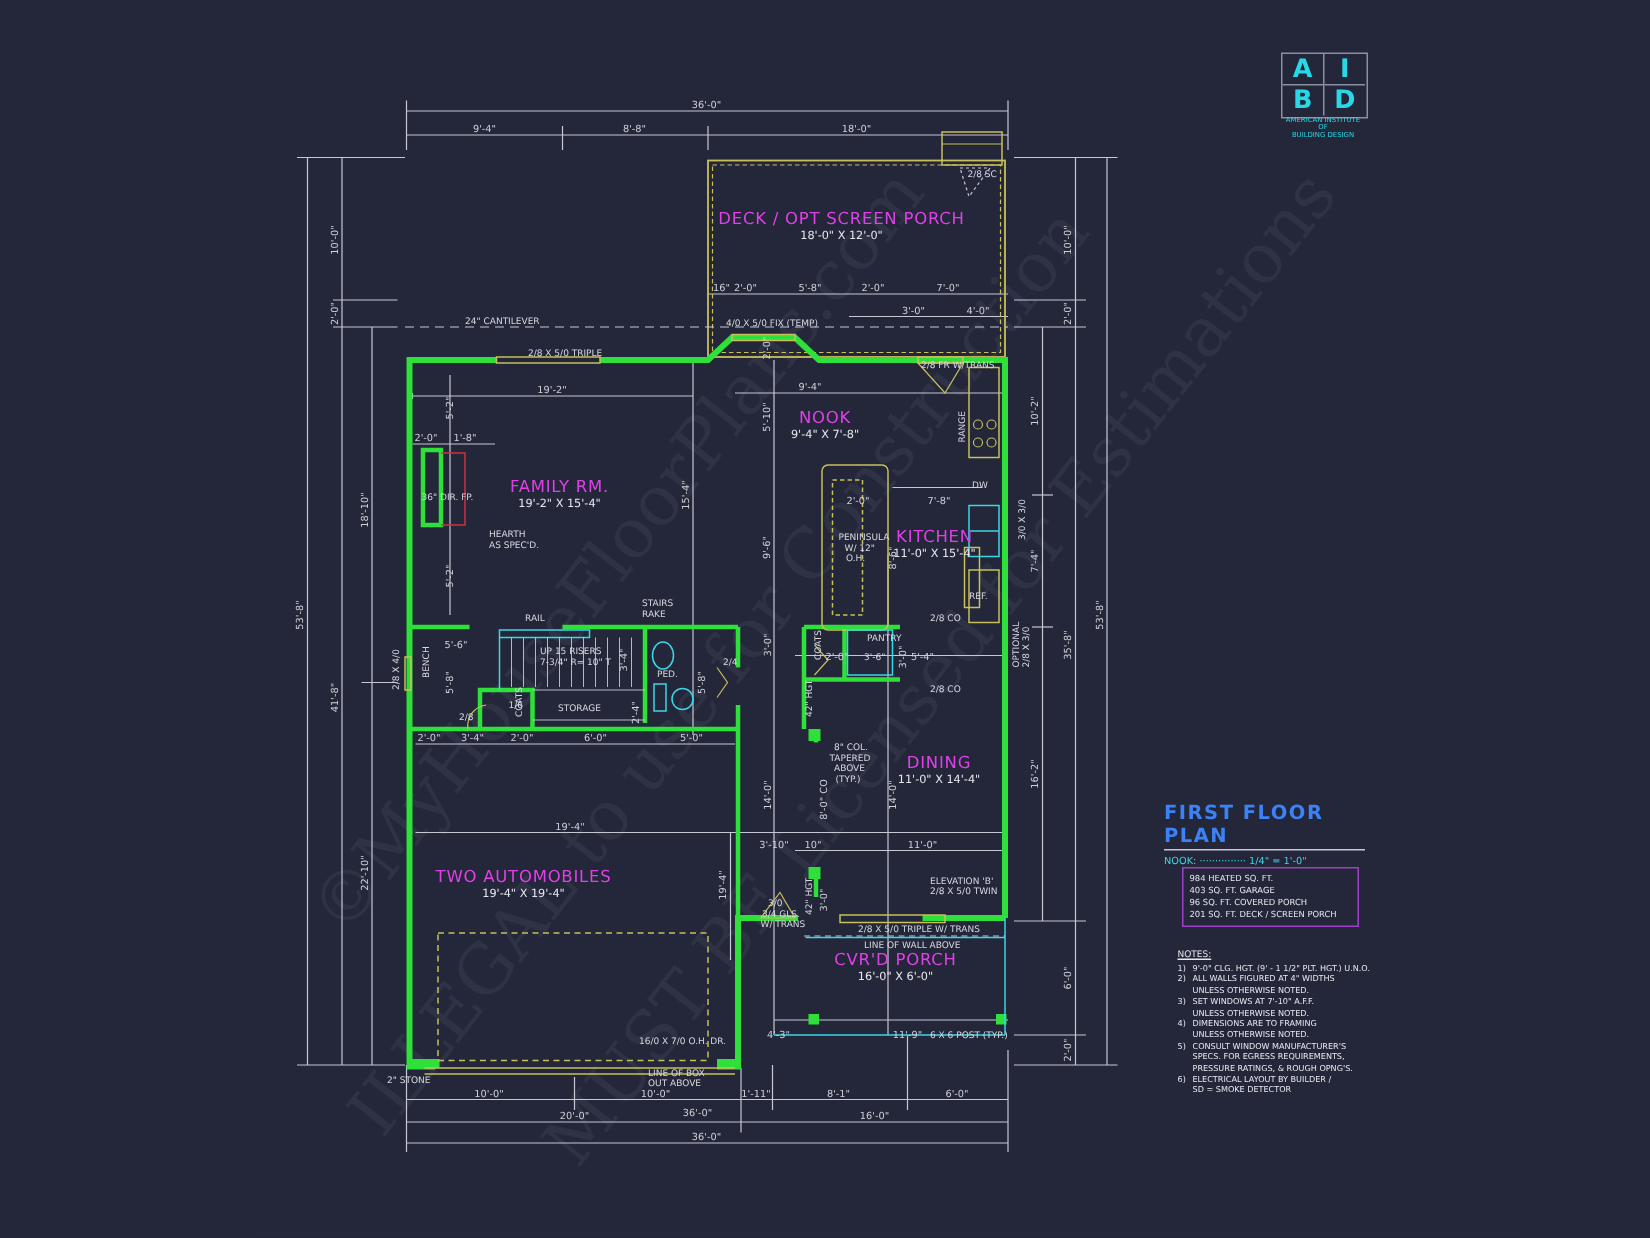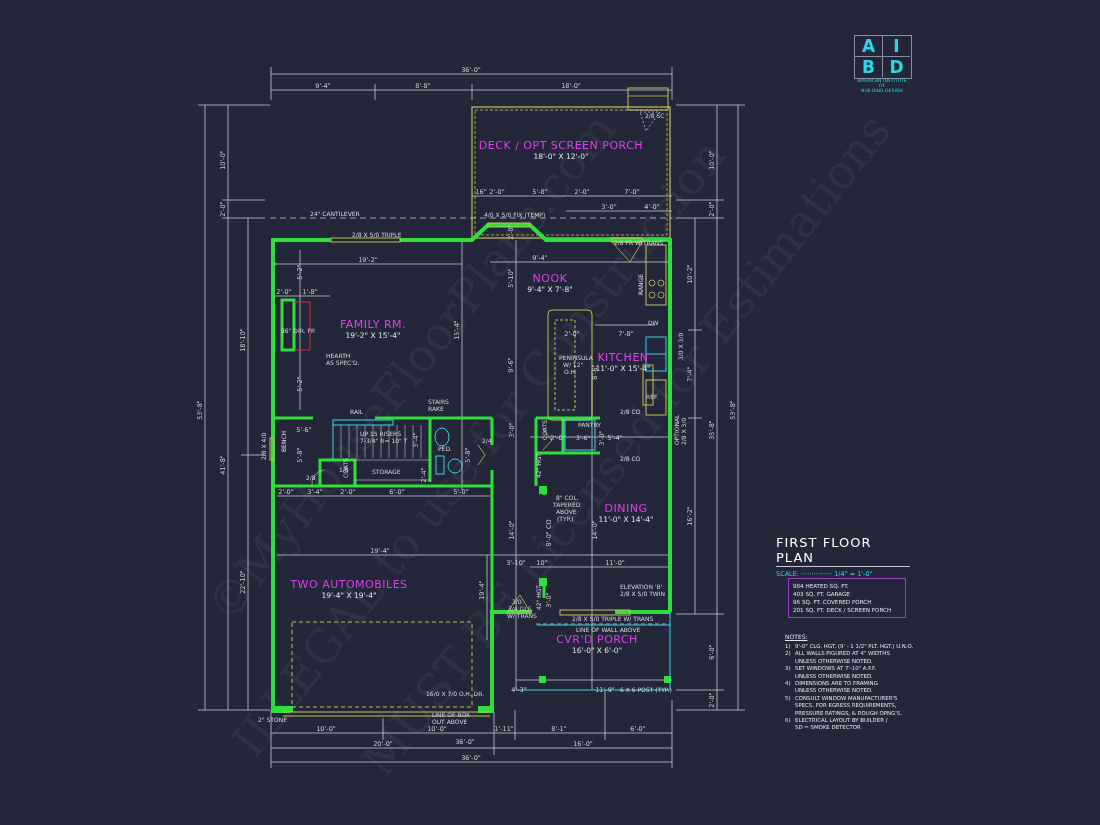--- a/index.html
+++ b/index.html
@@ -7,21 +7,21 @@
   #plan{position:absolute;left:0;top:0;width:1100px;height:825px;}
   .t{font-family:"DejaVu Sans",sans-serif;font-size:6px;fill:#d8d8e0;}
   .dim{font-size:6.5px;fill:#d0d0d8;}
   .room{font-size:11px;fill:#e040e8;letter-spacing:0.5px;}
   .roomsz{font-size:7.5px;fill:#e6e6ee;}
   .wm{font-family:"DejaVu Serif",serif;font-size:46px;fill:#9aa0b8;opacity:0.09;}
   .logo-box{position:absolute;left:854px;top:35px;width:56px;height:42px;border:1px solid #8a8fa6;}
   .logo-cell{position:absolute;width:27px;height:20px;color:#29d8e6;font-family:"DejaVu Sans",sans-serif;font-weight:bold;font-size:17px;text-align:center;line-height:20px;}
   .logo-cap{position:absolute;left:846px;top:78px;width:72px;text-align:center;color:#29d8e6;font-size:4.6px;line-height:5.2px;font-family:"DejaVu Sans",sans-serif;}
   .title-block{position:absolute;left:776px;top:535px;width:134px;}
-  .title{color:#ffffff;font-size:13px;letter-spacing:1px;font-family:"DejaVu Sans",sans-serif;border-bottom:1px solid #c8c8d4;padding-bottom:1px;}
+  .title{color:#3b82f6;font-size:13px;letter-spacing:1px;font-family:"DejaVu Sans",sans-serif;border-bottom:1px solid #c8c8d4;padding-bottom:1px;font-weight:bold;}
   .scale{color:#3cd6e6;font-size:6.5px;margin-top:3px;font-family:"DejaVu Sans",sans-serif;}
   .sqft{position:absolute;left:788px;top:578px;width:108px;border:1px solid #a040c8;padding:3px 4px;}
   .sqft div{color:#e6e6ee;font-size:5.6px;line-height:8px;white-space:nowrap;font-family:"DejaVu Sans",sans-serif;}
   .notes{position:absolute;left:785px;top:633px;width:145px;}
   .notes .hdr{color:#e6e6ee;font-size:6px;text-decoration:underline;margin-bottom:3px;}
   .notes .n{color:#e6e6ee;font-size:5.4px;line-height:7.4px;font-family:"DejaVu Sans",sans-serif;}
   .notes .n span.num{display:inline-block;width:10px;}
   .notes .n .cont{padding-left:10px;display:block;}
 </style>
 </head>
@@ -359,21 +359,21 @@
 </div>
 <div class="logo-cap">
   <div>AMERICAN INSTITUTE</div>
   <div>OF</div>
   <div>BUILDING DESIGN</div>
 </div>
 
 <div class="title-block">
   <div class="title">FIRST FLOOR PLAN</div>
   <div class="scale">
-    <span>SCALE:</span>
+    <span>NOOK:</span>
     <span> ··············· </span>
     <span>1/4" = 1'-0"</span>
   </div>
 </div>
 
 <div class="sqft">
   <div>984 HEATED SQ. FT.</div>
   <div>403 SQ. FT. GARAGE</div>
   <div>96 SQ. FT. COVERED PORCH</div>
   <div>201 SQ. FT. DECK / SCREEN PORCH</div>

